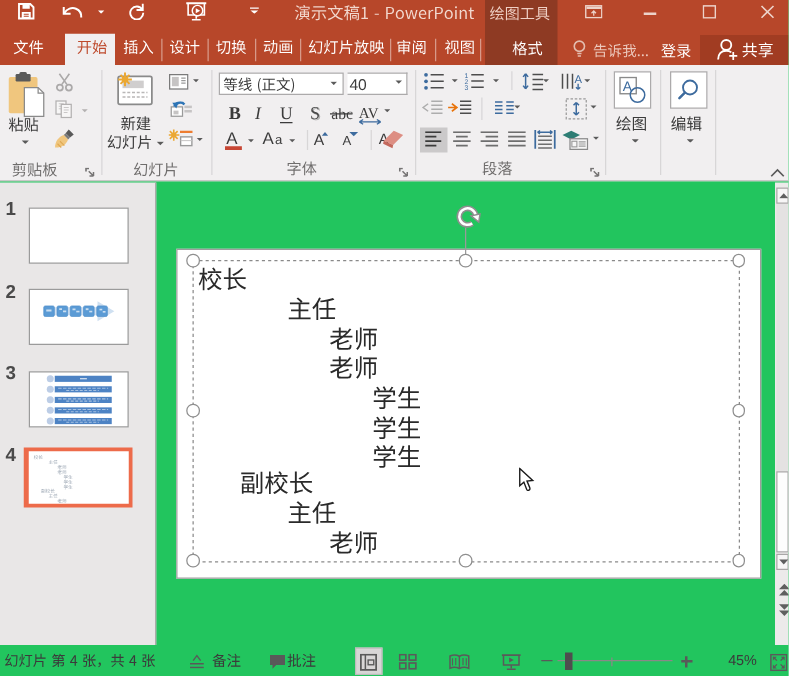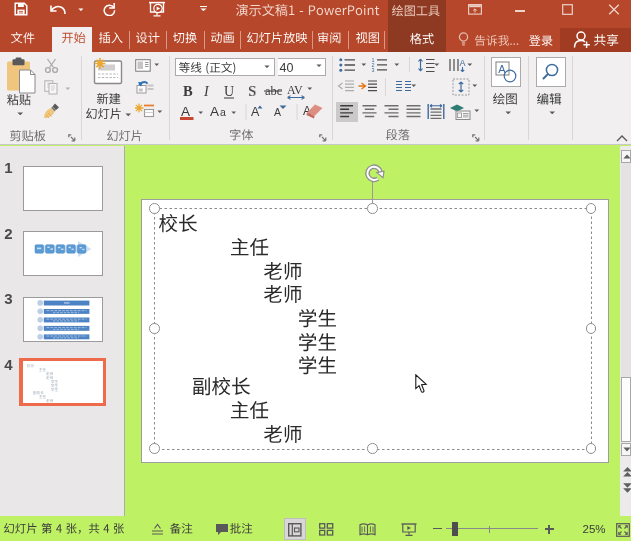--- a/index.html
+++ b/index.html
@@ -1,17 +1,17 @@
 <!DOCTYPE html>
 <html><head><meta charset="utf-8"><style>
 
 *{margin:0;padding:0;box-sizing:border-box}
 html,body{width:631px;height:541px;overflow:hidden}
 body{font-family:"Liberation Sans",sans-serif;-webkit-font-smoothing:antialiased}
-#app{position:relative;width:631px;height:541px;background:#bef264;overflow:hidden}
+#app{position:relative;width:631px;height:541px;background:#22c55e;overflow:hidden}
 .abs{position:absolute}
 #titlebar{position:absolute;left:0;top:0;width:631px;height:28px;background:#B7472A}
 #tabrow{position:absolute;left:0;top:28px;width:631px;height:24px;background:#B7472A}
 #darkblk{position:absolute;left:387.5px;top:0;width:58.5px;height:51.5px;background:#8E3A23}
 #hometab{position:absolute;left:51.5px;top:27px;width:40px;height:25px;background:#F1EFF0}
 #ribbon{position:absolute;left:0;top:52px;width:631px;height:93px;background:#F1EFF0;border-bottom:1px solid #C9C7C8}
 .gsep{position:absolute;top:56px;height:84px;width:1px;background:#D8D6D7}
 #panel{position:absolute;left:0;top:146px;width:125px;height:370px;background:#E9E7E7;border-right:1px solid #ACAAAA}
 #sbar{position:absolute;left:620px;top:146px;width:11px;height:370px;background:#ECEAEA}
 .thumb{position:absolute;left:22.7px;width:80px;height:45px;background:#fff;border:1px solid #9B9B9B}
@@ -596,18 +596,18 @@
 <path d="M1.8 1 V9 H14.2 V1" fill="none" stroke="#5A5A5A" stroke-width="1.2"></path>
 <path d="M6.3 3 L10 5 L6.3 7 Z" fill="#5A5A5A"></path>
 <path d="M8 9 V11.5 M4.5 12.3 H11.5" stroke="#5A5A5A" stroke-width="1.2"></path>
     </svg>
 <div class="abs" style="left:433px;top:527.5px;width:9px;height:1.6px;background:#595959"></div>
 <div class="abs" style="left:446px;top:528.3px;width:92px;height:1.2px;background:#8A8888"></div>
 <div class="abs" style="left:489px;top:525.5px;width:1.2px;height:7px;background:#8A8888"></div>
 <div class="abs" style="left:452px;top:522px;width:6px;height:14px;background:#4E4E4E"></div>
 <div class="abs" style="left:544.5px;top:528.2px;width:9px;height:1.5px;background:#595959"></div>
 <div class="abs" style="left:548.3px;top:524.5px;width:1.5px;height:9px;background:#595959"></div>
-<div class="abs" style="left:582.5px;top:522.5px;width:30px;height:13px;font-size:11.5px;color:#3B3B3B;font-family:'Liberation Sans'">25%</div>
+<div class="abs" style="left:582.5px;top:522.5px;width:30px;height:13px;font-size:11.5px;color:#3B3B3B;font-family:'Liberation Sans'">45%</div>
 <svg class="abs" style="left:615.5px;top:522.5px" width="14" height="14" viewBox="0 0 14 14">
 <rect x="0.7" y="0.7" width="12.6" height="12.6" fill="none" stroke="#5A5A5A" stroke-width="1.2"></rect>
 <path d="M5.5 5.5 L2.6 2.6 M8.5 5.5 L11.4 2.6 M5.5 8.5 L2.6 11.4 M8.5 8.5 L11.4 11.4" stroke="#5A5A5A" stroke-width="1.1"></path>
 <path d="M2.3 5.4 V2.3 H5.4 Z M8.6 2.3 H11.7 V5.4 Z M11.7 8.6 V11.7 H8.6 Z M5.4 11.7 H2.3 V8.6 Z" fill="#5A5A5A"></path>
     </svg>
 </div>
 </body></html>

